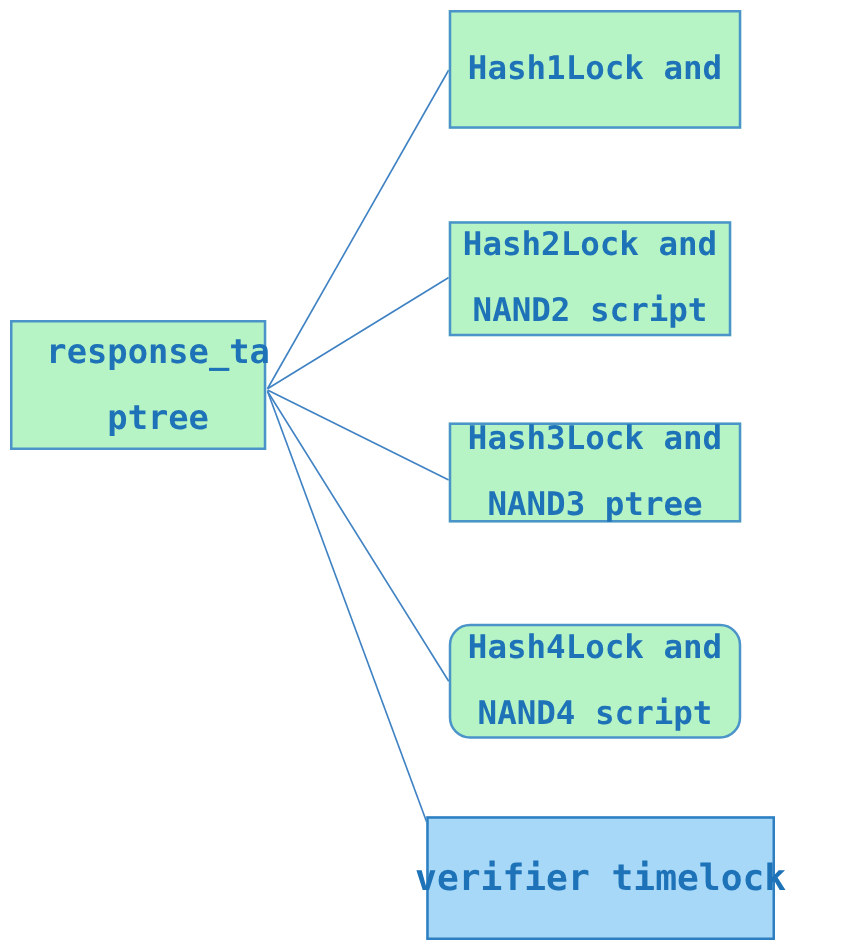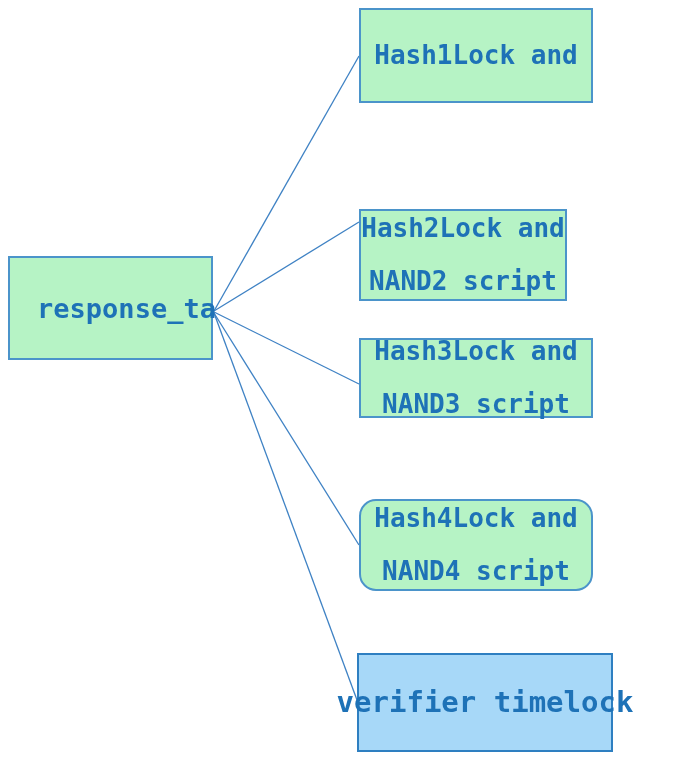--- a/index.html
+++ b/index.html
@@ -69,38 +69,39 @@
   <svg class="edges" viewBox="0 0 688 760" xmlns="http://www.w3.org/2000/svg">
     <line x1="214" y1="311" x2="359" y2="56"></line>
     <line x1="214" y1="311" x2="359" y2="222"></line>
     <line x1="214" y1="312" x2="359" y2="384"></line>
     <line x1="214" y1="313" x2="359" y2="545"></line>
     <line x1="214" y1="313" x2="357" y2="700"></line>
   </svg>
 
   <div class="node green root" style="left:8px; top:256px; width:205px; height:104px;padding-left:32px;">
     <span class="tl">response_ta</span>
+    <span class="tl">ptree</span>
   </div>
 
   <div class="node green" style="left:359px; top:8px; width:234px; height:95px;">
     <span class="tl">Hash1Lock and</span>
   </div>
 
-  <div class="node green" style="left:359px; top:177px; width:208px; height:92px;margin-top:32px;">
+  <div class="node green" style="left:359px; top:177px; width:226px; height:92px;">
     <span class="tl">Hash2Lock and</span>
     <span class="tl">NAND2 script</span>
   </div>
 
   <div class="node green" style="left:359px; top:338px; width:234px; height:80px;">
     <span class="tl">Hash3Lock and</span>
-    <span class="tl">NAND3 script</span>
+    <span class="tl">NAND3 ptree</span>
   </div>
 
   <div class="node green" style="left:359px; top:499px; width:234px; height:92px;border-radius:17px;">
     <span class="tl">Hash4Lock and</span>
     <span class="tl">NAND4 script</span>
   </div>
 
-  <div class="node blue" style="left:357px; top:653px; width:256px; height:99px;">
+  <div class="node blue" style="left:341px; top:653px; width:279px; height:99px;">
     <span class="tl">verifier timelock</span>
   </div>
 
 </div>
 
 </body></html>

